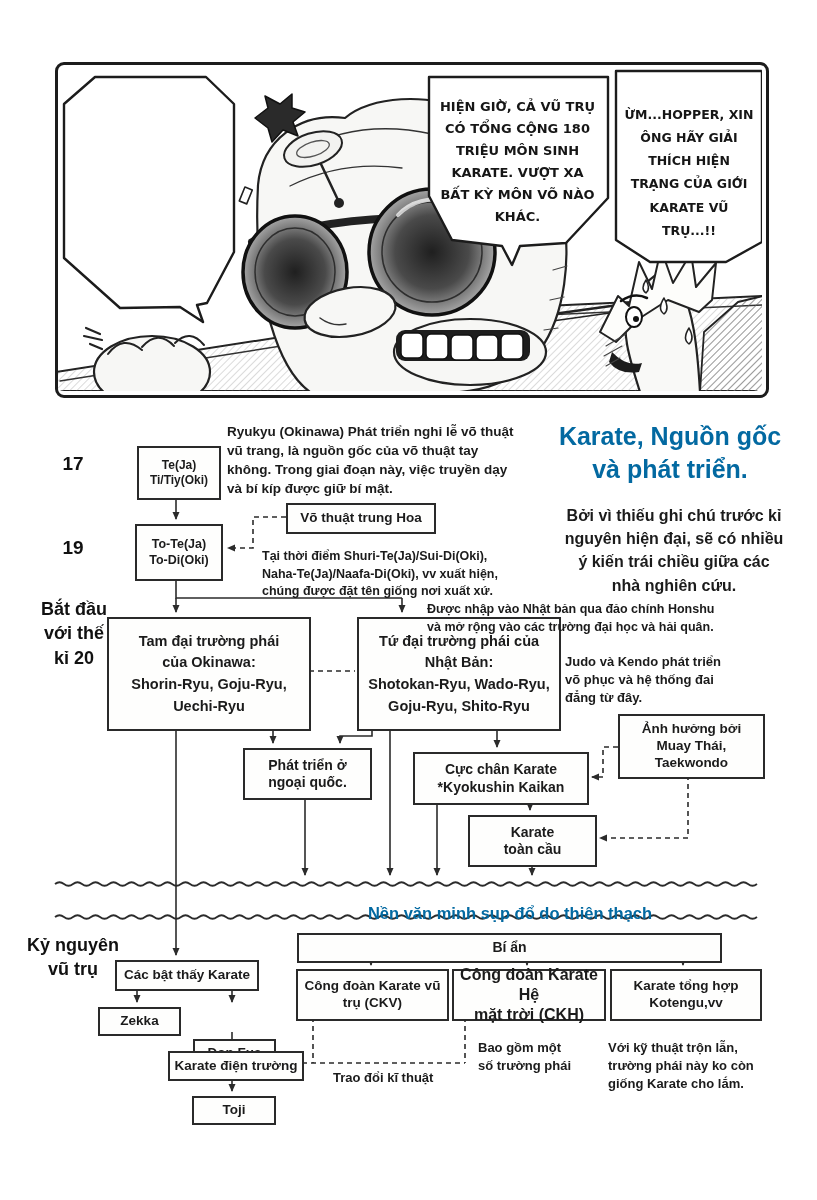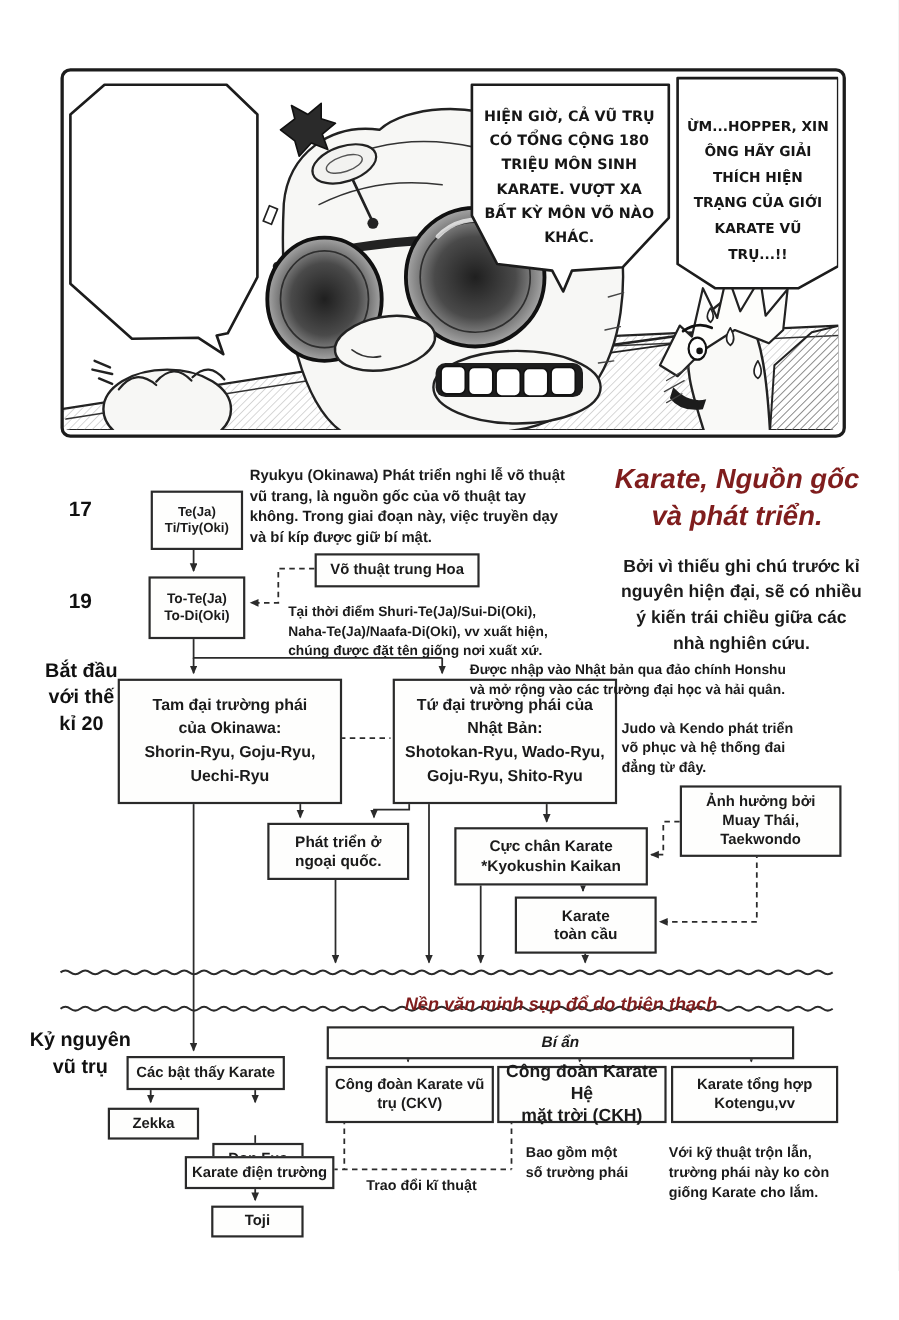--- a/index.html
+++ b/index.html
@@ -12,21 +12,21 @@
     border:3px solid #1c1c1c;border-radius:9px;z-index:1;pointer-events:none;}
   .bubble-text{position:absolute;z-index:2;text-align:center;font-weight:700;
     font-family:"DejaVu Sans",sans-serif;color:#161616;}
   
   .box{position:absolute;z-index:2;background:#fefefd;border:2px solid #2a2a2a;
     display:flex;align-items:center;justify-content:center;text-align:center;
     font-weight:700;line-height:1.25;white-space:pre-line;color:#1b1b1b;}
   .box.thick{border-width:2.5px;}
   .note{position:absolute;z-index:2;font-weight:700;line-height:1.4;color:#1b1b1b;}
   .era{position:absolute;z-index:2;font-weight:700;text-align:center;color:#111;line-height:1.35;}
-  .title{position:absolute;z-index:2;font-weight:700;text-align:center;color:#7f1d1d;font-style:italic;}
+  .title{position:absolute;z-index:2;font-weight:700;text-align:center;color:#0369a1;}
 </style>
 </head>
 <body>
 
 <div id="stage">
 
   <svg id="artlayer" width="817" height="1200" viewBox="0 0 817 1200" xmlns="http://www.w3.org/2000/svg">
     <defs>
       <marker id="arr" markerUnits="userSpaceOnUse" markerWidth="9" markerHeight="9" refX="7" refY="3.5" orient="auto">
         <path d="M0,0 L8,3.5 L0,7 Z" fill="#2b2b2b"></path>
@@ -213,21 +213,21 @@
 Goju-Ryu, Shito-Ryu</div>
   <div class="box" style="left:243px;top:748px;width:125px;height:48px;font-size:14px;">Phát triển ở
 ngoại quốc.</div>
   <div class="box" style="left:413px;top:752px;width:172px;height:49px;font-size:14px;">Cực chân Karate
 *Kyokushin Kaikan</div>
   <div class="box" style="left:468px;top:815px;width:125px;height:48px;font-size:14px;">Karate
 toàn cầu</div>
   <div class="box" style="left:618px;top:714px;width:143px;height:61px;font-size:13.5px;">Ảnh hưởng bởi
 Muay Thái,
 Taekwondo</div>
-  <div class="box" style="left:297px;top:933px;width:421px;height:26px;font-size:14px;font-style:italic;">Bí ẩn</div>
+  <div class="box" style="left:297px;top:933px;width:421px;height:26px;font-size:14px;">Bí ẩn</div>
   <div class="box" style="left:115px;top:960px;width:140px;height:27px;font-size:13.5px;">Các bật thấy Karate</div>
   <div class="box" style="left:98px;top:1007px;width:79px;height:25px;font-size:13.5px;">Zekka</div>
   <div class="box" style="left:193px;top:1039px;width:79px;height:25px;font-size:13.5px;">Don Fua</div>
   <div class="box" style="left:296px;top:969px;width:149px;height:48px;font-size:13.5px;">Công đoàn Karate vũ
 trụ (CKV)</div>
   <div class="box" style="left:452px;top:969px;width:150px;height:48px;font-size:16px;">Công đoàn Karate Hệ
 mặt trời (CKH)</div>
   <div class="box" style="left:610px;top:969px;width:148px;height:48px;font-size:13.5px;">Karate tổng hợp
 Kotengu,vv</div>
   <div class="box" style="left:168px;top:1051px;width:132px;height:26px;font-size:13.5px;">Karate điện trường</div>

